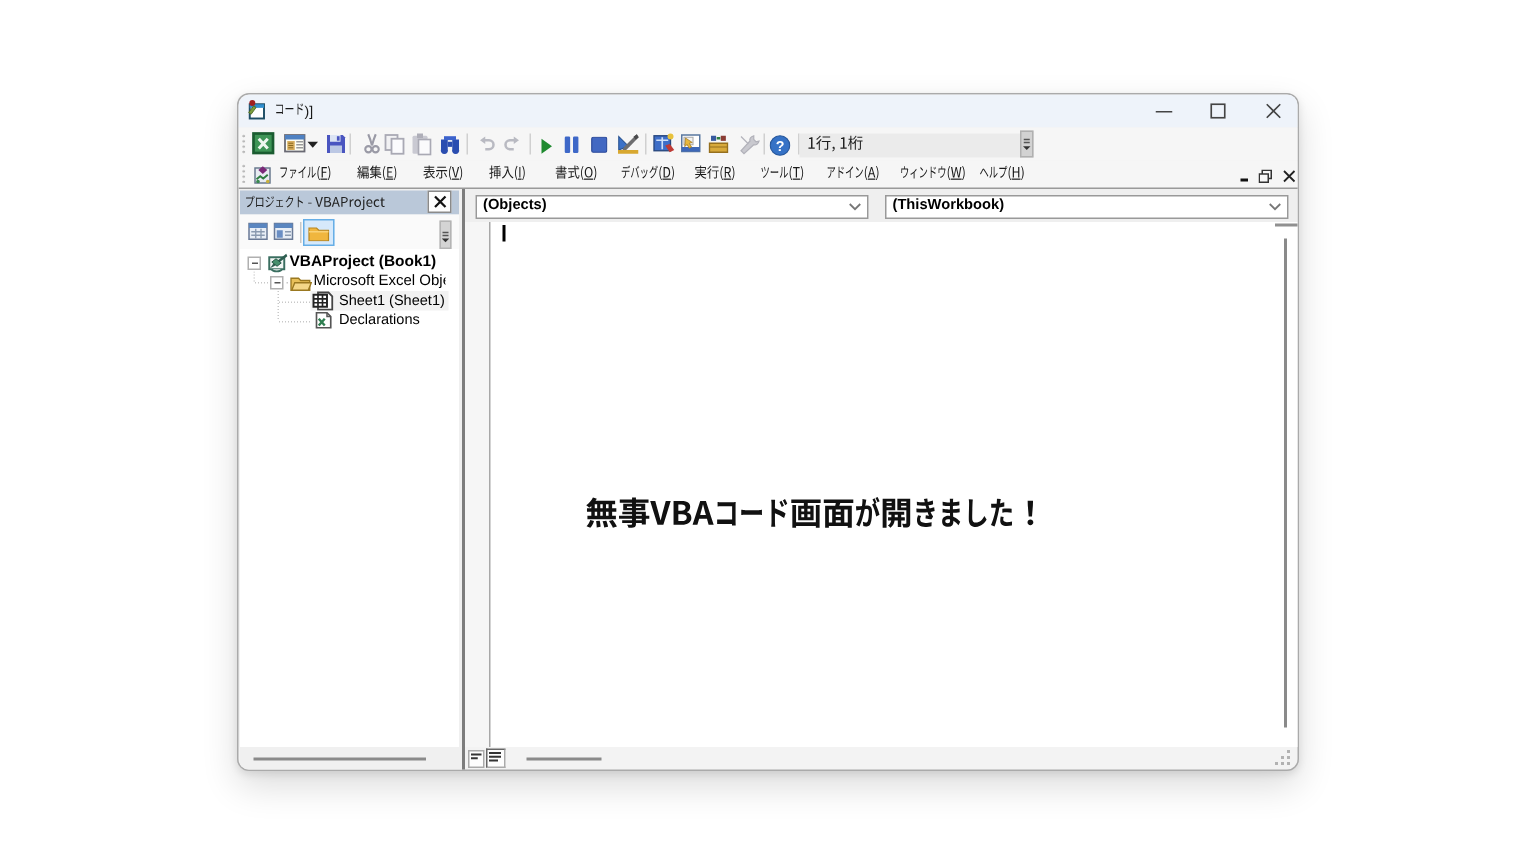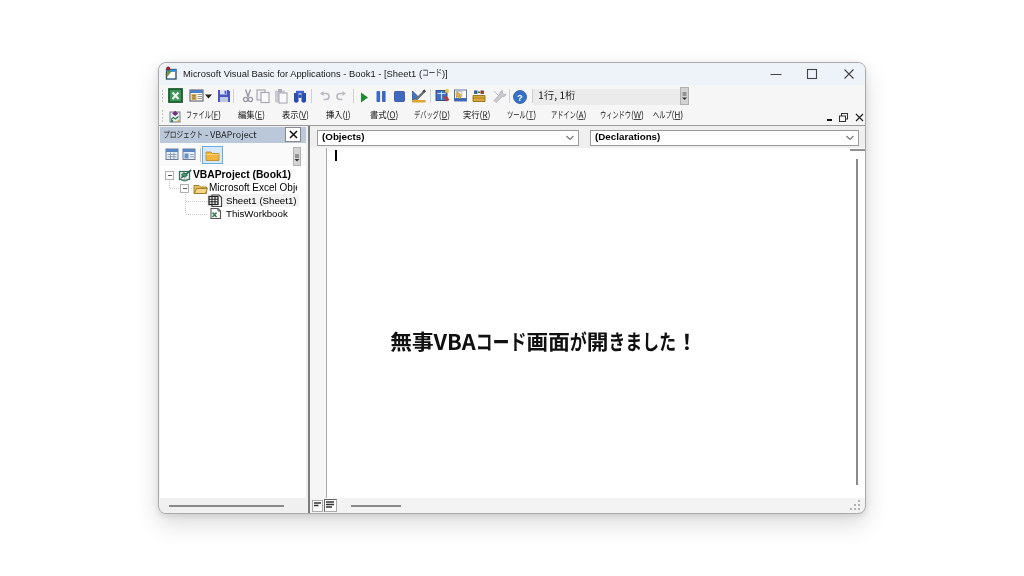--- a/index.html
+++ b/index.html
@@ -11,21 +11,20 @@
 <div class="abs" style="left:0;top:0;width:708px;height:22px;background:#eef3fa;border-radius:8px 8px 0 0"></div>
 <div class="abs" style="left:6px;top:3px;width:12px;height:14px">
 <svg width="12" height="14" viewBox="0 0 12 14">
 <rect x="1.5" y="3.5" width="9.5" height="9.5" fill="#fff" stroke="#1e4e66" stroke-width="1.3"></rect>
 <rect x="1.5" y="3.5" width="9.5" height="2.4" fill="#2f8fd0"></rect>
 <circle cx="3.2" cy="2.6" r="2" fill="#a02020"></circle>
 <path d="M0.8 9 L4.2 4.5 l1.5 1.2 L2.4 10.2 Z" fill="#7a9e3c" stroke="#4e681e" stroke-width="0.6"></path>
 </svg>
     </div>
 <div class="abs" style="left:24px;top:3px;height:14px;display:flex;align-items:center;font-size:9.4px;color:#191919;white-space:nowrap">
-      <span>Microsoft Visual Basic for Applications - Book1 - [Sheet1 (</span>
       <svg width="20.0" height="9.7" viewBox="0 -7.92 19.98 9.72">
         <path d="M1.1 -1.2V-0.4C1.2 -0.4 1.5 -0.4 1.8 -0.4H5.1L5.1 0.1H5.7C5.6 -0.1 5.6 -0.5 5.6 -0.8V-5.4C5.6 -5.7 5.6 -5.9 5.6 -6.1C5.5 -6.1 5.3 -6.1 5.2 -6.1H1.9C1.7 -6.1 1.4 -6.1 1.1 -6.2V-5.4C1.3 -5.4 1.6 -5.4 1.9 -5.4H5.1V-1.2H1.8C1.5 -1.2 1.2 -1.2 1.1 -1.2Z M7.3 -3.9V-3.0C7.5 -3.0 7.9 -3.1 8.3 -3.1C8.8 -3.1 11.4 -3.1 11.9 -3.1C12.2 -3.1 12.5 -3.0 12.6 -3.0V-3.9C12.5 -3.9 12.2 -3.9 11.9 -3.9C11.4 -3.9 8.8 -3.9 8.3 -3.9C7.9 -3.9 7.5 -3.9 7.3 -3.9Z M17.7 -6.5 17.3 -6.3C17.5 -5.8 17.7 -5.4 17.9 -4.9L18.3 -5.1C18.1 -5.5 17.9 -6.1 17.7 -6.5ZM18.5 -6.9 18.1 -6.7C18.4 -6.3 18.6 -5.8 18.7 -5.3L19.1 -5.6C19.0 -6.0 18.7 -6.6 18.5 -6.9ZM15.4 -0.7C15.4 -0.3 15.3 0.1 15.3 0.4H16.0C15.9 0.1 15.9 -0.4 15.9 -0.7V-3.6C16.6 -3.3 17.8 -2.7 18.5 -2.2L18.8 -3.0C18.0 -3.4 16.8 -4.1 15.9 -4.4V-5.9C15.9 -6.2 15.9 -6.6 16.0 -6.8H15.3C15.3 -6.6 15.4 -6.2 15.4 -5.9C15.4 -5.2 15.4 -1.2 15.4 -0.7Z" fill="#191919"></path>
       </svg>
       <span>)]</span>
     </div>
 <div class="abs" style="left:610px;top:5px;width:14px;height:12px">
       <svg width="14" height="12">
         <path d="M1.5 6.5 H12.5" stroke="#444" stroke-width="1.1"></path>
       </svg>
     </div>
@@ -356,33 +355,33 @@
     </div>
 <div class="abs" style="left:67px;top:132px;font-size:9.7px;color:#000;white-space:nowrap">Sheet1 (Sheet1)</div>
 <div class="abs" style="left:27px;top:150.5px;width:22px;height:1px;background-image:linear-gradient(90deg,#c8c8c8 50%, transparent 50%);background-size:2px 1px"></div>
 <div class="abs" style="left:49px;top:144px;width:15px;height:13px">
       <svg width="15" height="13">
         <path d="M3 1.5 h7 l2.5 2.5 v7.5 h-9.5 Z" fill="#fff" stroke="#555" stroke-width="1.1"></path>
         <path d="M10 1.5 v2.5 h2.5" fill="none" stroke="#555" stroke-width="1"></path>
         <path d="M4.5 5.5 L8.5 10 M8.5 5.5 L4.5 10" stroke="#2e7e50" stroke-width="1.6"></path>
       </svg>
     </div>
-<div class="abs" style="left:67px;top:145px;font-size:9.7px;color:#000;white-space:nowrap">ThisWorkbook</div>
+<div class="abs" style="left:67px;top:145px;font-size:9.7px;color:#000;white-space:nowrap">Declarations</div>
 <div class="abs" style="left:10px;top:442px;width:115px;height:1.5px;background:#8a8a8a"></div>
 <div class="abs" style="left:149px;top:63px;width:2px;height:388px;background:#7d7d7d"></div>
 <div class="abs" style="left:151px;top:63px;width:556px;height:22px;background:#efefef"></div>
 <div class="abs" style="left:158px;top:67px;width:262px;height:16px;background:#fff;border:1px solid #999"></div>
 <div class="abs" style="left:163px;top:68px;font-size:9.8px;font-weight:bold;color:#000">(Objects)</div>
 <div class="abs" style="left:406px;top:71px">
       <svg width="10" height="8">
         <path d="M1.5 2 L5 5.5 L8.5 2" stroke="#777" stroke-width="1.2" fill="none"></path>
       </svg>
     </div>
 <div class="abs" style="left:431px;top:67px;width:269px;height:16px;background:#fff;border:1px solid #999"></div>
-<div class="abs" style="left:436px;top:68px;font-size:9.8px;font-weight:bold;color:#000">(Declarations)</div>
+<div class="abs" style="left:436px;top:68px;font-size:9.8px;font-weight:bold;color:#000">(ThisWorkbook)</div>
 <div class="abs" style="left:686px;top:71px">
       <svg width="10" height="8">
         <path d="M1.5 2 L5 5.5 L8.5 2" stroke="#777" stroke-width="1.2" fill="none"></path>
       </svg>
     </div>
 <div class="abs" style="left:151px;top:85px;width:556px;height:350px;background:#fff"></div>
 <div class="abs" style="left:151px;top:85px;width:16px;height:350px;background:#f6f6f6"></div>
 <div class="abs" style="left:167px;top:85px;width:1px;height:350px;background:#a8a8a8"></div>
 <div class="abs" style="left:176px;top:87px;width:1.5px;height:11px;background:#000"></div>
 <div class="abs" style="left:691px;top:86px;width:16px;height:1.5px;background:#909090"></div>

